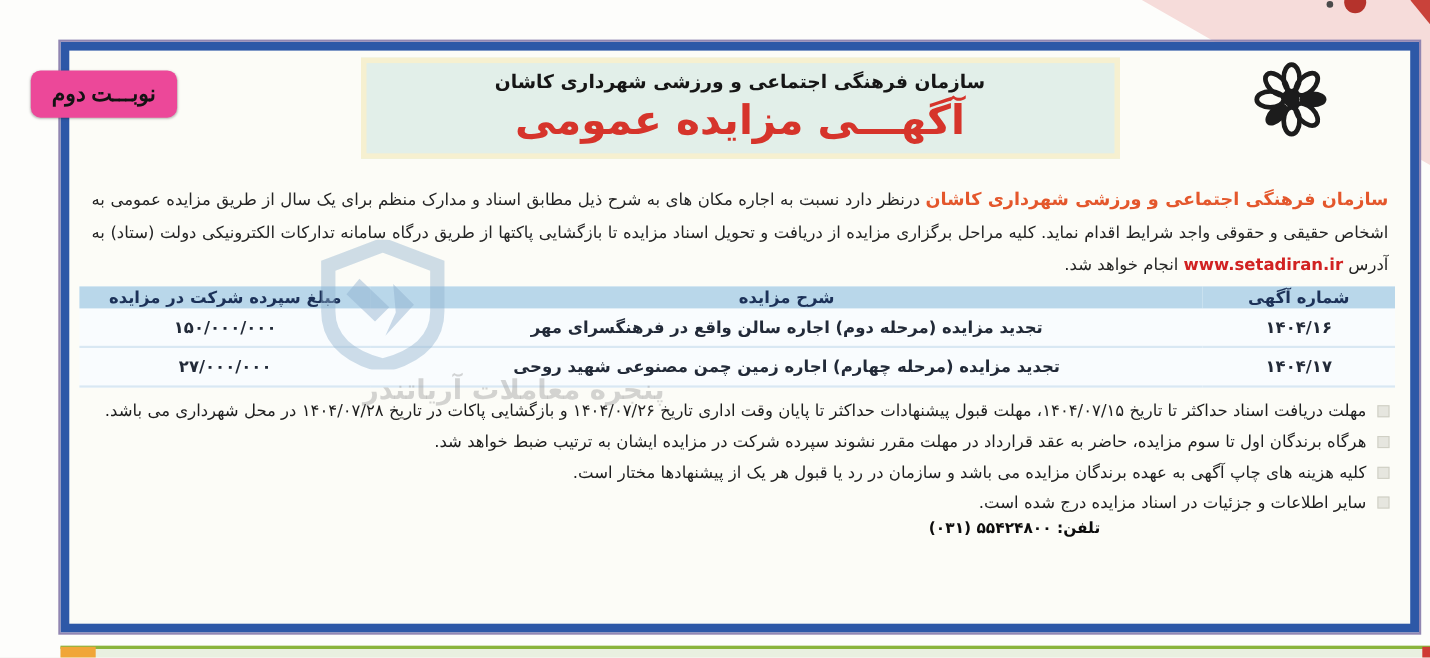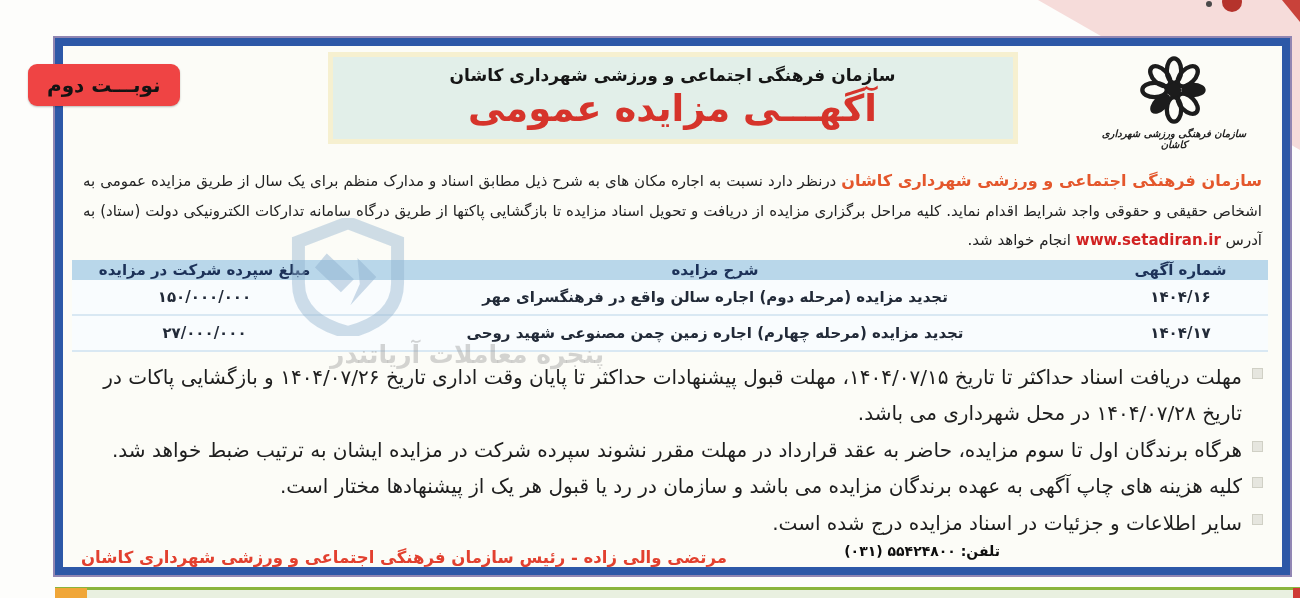--- a/index.html
+++ b/index.html
@@ -22,23 +22,23 @@
   .next-ad-left{ position:absolute; bottom:0; left:55px; width:32px; height:10px;
     background:#f0a638; }
   .next-ad-right{ position:absolute; bottom:0; right:0; width:7px; height:10px;
     background:#cf3a34; }
 
   
   .main-box{ position:absolute; left:55px; top:38px; width:1235px; height:537px;
     background:#fcfcf7; border:8px solid #2d58a7; outline:2px solid #9186b2; z-index:1; }
   .box-inner{ position:relative; width:100%; height:100%; padding:4px 14px 0; direction:rtl; overflow:hidden; }
 
-  .badge{ position:absolute; left:28px; top:64px; z-index:6; background:#ef4444;
+  .badge{ position:absolute; left:28px; top:64px; z-index:6; background:#ec4899;
     color:#131313; font-weight:bold; font-size:20px; padding:9px 19px;
-    border-radius:9px; letter-spacing:1px; box-shadow:0 1px 2px rgba(0,0,0,.25); }
+    border-radius:9px; letter-spacing:1px; box-shadow:0 1px 2px rgba(0,0,0,.25);font-family:Liberation Serif, serif; }
 
   .header-row{ position:relative; height:106px; z-index:2; }
   .title-box{ margin:2px auto 0; width:690px; background:#e2efe9;
     border:5px solid #f6f0d0; text-align:center; padding:8px 4px 9px; }
   .org-title{ font-size:17px; font-weight:bold; color:#161616; }
   .main-title{ font-size:37px; font-weight:bold; color:#d6342b; margin-top:4px; line-height:1.1; }
   .logo-block{ position:absolute; right:14px; top:2px; width:160px; text-align:center; }
   .logo-caption{ font-size:10px; font-weight:bold; color:#222; font-style:italic; margin-top:-2px; }
 
   .intro{ position:relative; z-index:2; margin:8px 6px 4px; font-size:15px;
@@ -48,21 +48,21 @@
 
   .bid-table{ position:relative; z-index:2; width:1196px; margin:6px auto 2px;
     border-collapse:collapse; font-size:15px; background:#f9fcfe; }
   .bid-table th{ background:#b9d7ea; padding:1px 6px; color:#1c3158;
     font-weight:bold; font-size:15px; }
   .bid-table td{ padding:8px 6px; text-align:center; color:#222a38; font-weight:bold;
     border-bottom:2px solid #d9e8f3; }
   .col-no{ width:175px; } .col-dep{ width:265px; }
 
   .notes{ position:relative; z-index:2; list-style:none; margin:8px 2px 0; padding:0;
-    font-size:20px; color:#1e1e1e; line-height:1.78; }
+    font-size:15px; color:#1e1e1e; line-height:1.78; }
   .notes li{ position:relative; padding-right:24px; margin-bottom:1px; }
   .notes li::before{ content:""; position:absolute; right:3px; top:8px; width:9px;
     height:9px; background:#e6e6df; border:1px solid #d0d0c5; }
 
   .footer-row{ position:relative; z-index:2; height:36px; margin-top:2px; }
   .phone{ position:absolute; right:268px; top:0; font-size:14px; font-weight:bold; color:#0d0d0d; }
   .signature{ position:absolute; left:4px; top:5px; color:#e2402f; font-weight:bold; font-size:16.5px; }
 
   
   .wm{ position:absolute; z-index:3; pointer-events:none; }
@@ -104,21 +104,20 @@
                 <ellipse cx="0" cy="-27" rx="10" ry="17" fill="#1c1c1c" transform="rotate(90)"></ellipse>
                 <ellipse cx="0" cy="-27" rx="10" ry="17" fill="none" stroke="#1c1c1c" stroke-width="6" transform="rotate(135)"></ellipse>
                 <ellipse cx="0" cy="-27" rx="10" ry="17" fill="none" stroke="#1c1c1c" stroke-width="6" transform="rotate(180)"></ellipse>
                 <ellipse cx="0" cy="-27" rx="10" ry="17" fill="#1c1c1c" transform="rotate(225)"></ellipse>
                 <ellipse cx="0" cy="-27" rx="10" ry="17" fill="none" stroke="#1c1c1c" stroke-width="6" transform="rotate(270)"></ellipse>
                 <ellipse cx="0" cy="-27" rx="10" ry="17" fill="none" stroke="#1c1c1c" stroke-width="6" transform="rotate(315)"></ellipse>
                 <circle cx="0" cy="0" r="10"></circle>
               </g>
             </g>
           </svg>
-          <div class="logo-caption">سازمان فرهنگی ورزشی شهرداری کاشان</div>
         </div>
       </div>
 
       <div class="intro">
         <span class="lead">سازمان فرهنگی اجتماعی و ورزشی شهرداری کاشان</span><span> درنظر دارد نسبت به اجاره مکان های به شرح ذیل مطابق اسناد و مدارک منظم برای یک سال از طریق مزایده عمومی به اشخاص حقیقی و حقوقی واجد شرایط اقدام نماید. کلیه مراحل برگزاری مزایده از دریافت و تحویل اسناد مزایده تا بازگشایی پاکتها از طریق درگاه سامانه تدارکات الکترونیکی دولت (ستاد) به آدرس </span><span class="url">www.setadiran.ir</span><span> انجام خواهد شد.</span>
       </div>
 
       <table class="bid-table">
         <thead>
           <tr>
@@ -143,21 +142,20 @@
 
       <ul class="notes">
         <li>مهلت دریافت اسناد حداکثر تا تاریخ ۱۴۰۴/۰۷/۱۵، مهلت قبول پیشنهادات حداکثر تا پایان وقت اداری تاریخ ۱۴۰۴/۰۷/۲۶ و بازگشایی پاکات در تاریخ ۱۴۰۴/۰۷/۲۸ در محل شهرداری می باشد.</li>
         <li>هرگاه برندگان اول تا سوم مزایده، حاضر به عقد قرارداد در مهلت مقرر نشوند سپرده شرکت در مزایده ایشان به ترتیب ضبط خواهد شد.</li>
         <li>کلیه هزینه های چاپ آگهی به عهده برندگان مزایده می باشد و سازمان در رد یا قبول هر یک از پیشنهادها مختار است.</li>
         <li>سایر اطلاعات و جزئیات در اسناد مزایده درج شده است.</li>
       </ul>
 
       <div class="footer-row">
         <div class="phone">تلفن: ۵۵۴۲۴۸۰۰ (۰۳۱)</div>
-        <div class="signature">مرتضی والی زاده - رئیس سازمان فرهنگی اجتماعی و ورزشی شهرداری کاشان</div>
       </div>
 
     </div>
   </div>
 
   <div class="wm wm-main">
     <svg width="120" height="118" viewBox="0 0 100 100">
       <path d="M50 4 L92 20 V55 Q92 86 50 97 Q8 86 8 55 V20 Z" fill="none" stroke="rgba(143,176,206,0.42)" stroke-width="11"></path>
       <path d="M32 30 L55 52 L44 63 L22 42 Z" fill="rgba(143,176,206,0.45)"></path>
       <path d="M58 34 L74 50 L52 74 L60 56 Z" fill="rgba(143,176,206,0.45)"></path>

